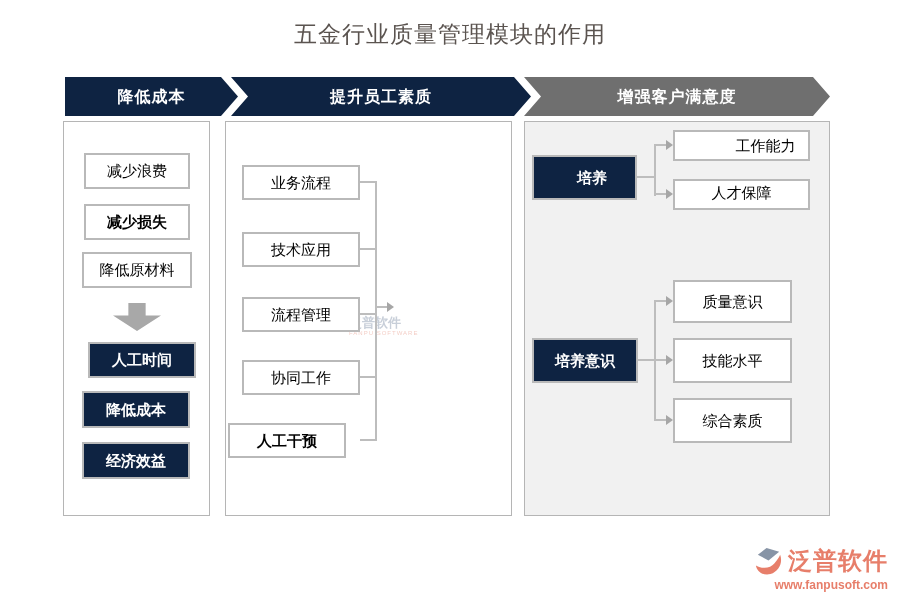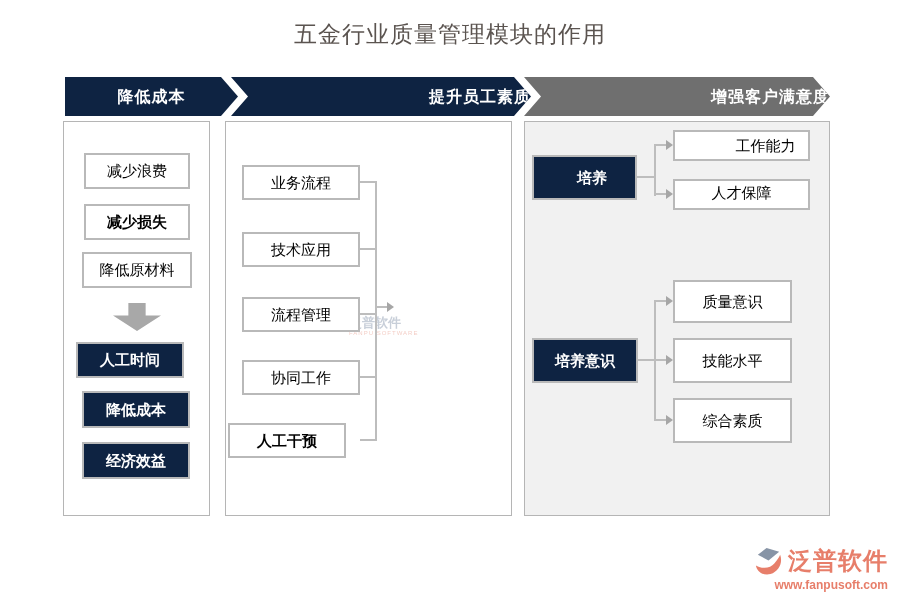--- a/index.html
+++ b/index.html
@@ -9,21 +9,21 @@
   
   .title{position:absolute;top:19px;left:0;width:900px;text-align:center;
          font-family:"DejaVu Serif",serif;font-size:23px;color:#5b5450;letter-spacing:1px;}
 
   
   .hdr{position:absolute;top:77px;height:39px;line-height:39px;text-align:center;
        color:#ffffff;font-size:16px;font-weight:bold;letter-spacing:1px;}
   .hdr.navy{background:#0e2342;}
   .hdr.gray{background:#6f6f6f;}
   .clip-first{clip-path:polygon(0 0,calc(100% - 17px) 0,100% 50%,calc(100% - 17px) 100%,0 100%);}
-  .clip-mid{clip-path:polygon(0 0,calc(100% - 17px) 0,100% 50%,calc(100% - 17px) 100%,0 100%,17px 50%);text-align:right;}
+  .clip-mid{clip-path:polygon(0 0,calc(100% - 17px) 0,100% 50%,calc(100% - 17px) 100%,0 100%,17px 50%);}
 
   
   .panel{position:absolute;top:121px;height:395px;background:#ffffff;border:1px solid #b5b5b5;box-sizing:border-box;}
 
   
   .box{position:absolute;display:flex;align-items:center;justify-content:center;
        background:#ffffff;border:2px solid #b9b9b9;box-sizing:border-box;
        font-size:15px;color:#000;text-align:center;line-height:18px;}
   .box.dark{background:#0e2342;color:#ffffff;font-weight:bold;}
 
@@ -72,21 +72,21 @@
       <div class="wm-sub">FANPU SOFTWARE</div>
     </div>
   </div>
 
   <div class="box z1" style="left:84px;top:153px;width:106px;height:36px;">减少浪费</div>
   <div class="box z1" style="left:84px;top:204px;width:106px;height:36px;font-weight:bold;">减少损失</div>
   <div class="box z1" style="left:82px;top:252px;width:110px;height:36px;">降低原材料</div>
 
   <div class="down-arrow" style="left:113px;top:303px;width:48px;height:28px;"></div>
 
-  <div class="box dark z1" style="left:76px;top:342px;width:108px;height:36px;">人工时间</div>
+  <div class="box dark z1" style="left:88px;top:342px;width:108px;height:36px;">人工时间</div>
   <div class="box dark z1" style="left:82px;top:391px;width:108px;height:37px;">降低成本</div>
   <div class="box dark z1" style="left:82px;top:442px;width:108px;height:37px;">经济效益</div>
 
   <div class="line" style="left:360px;top:181px;width:17px;height:2px;"></div>
   <div class="line" style="left:360px;top:248px;width:17px;height:2px;"></div>
   <div class="line" style="left:360px;top:313px;width:17px;height:2px;"></div>
   <div class="line" style="left:360px;top:376px;width:17px;height:2px;"></div>
   <div class="line" style="left:360px;top:439px;width:17px;height:2px;"></div>
   <div class="line" style="left:375px;top:182px;width:2px;height:258px;"></div>
   <div class="line" style="left:377px;top:306px;width:11px;height:2px;"></div>

